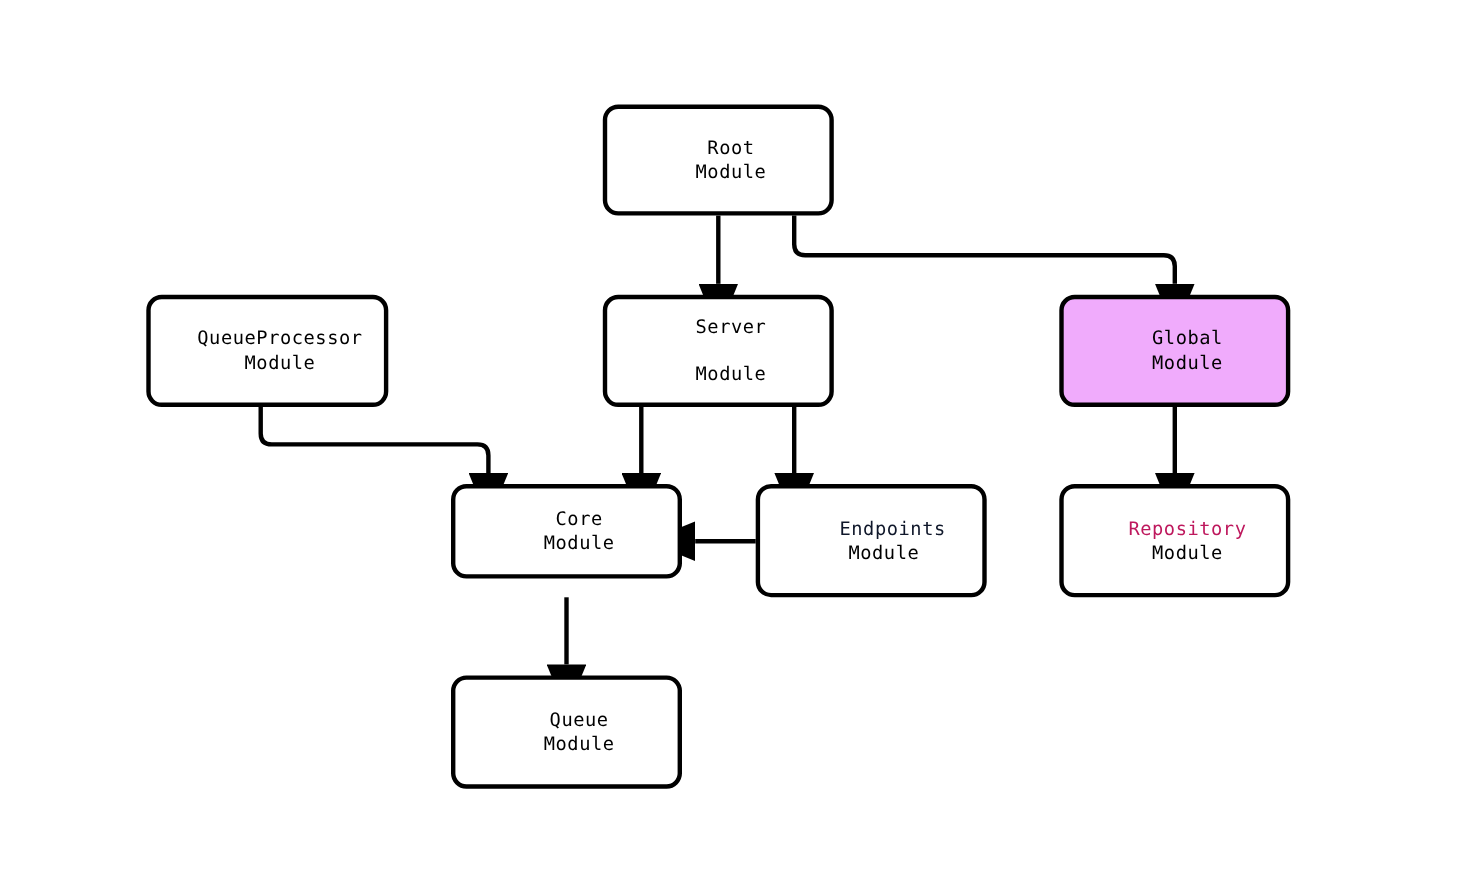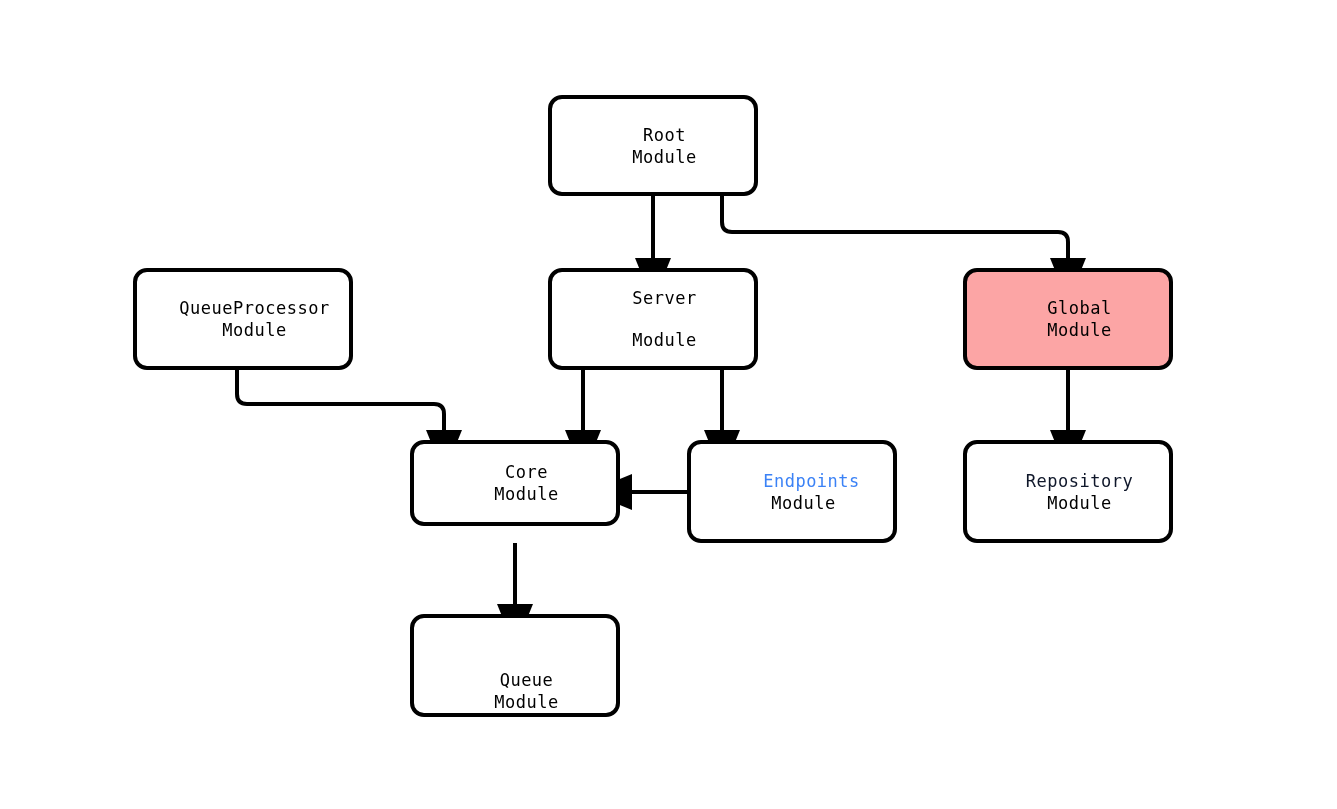--- a/index.html
+++ b/index.html
@@ -87,39 +87,39 @@
     <div class="node" style="left: 133px; top: 268px; width: 220px; height: 102px; border-color: rgb(0, 0, 0); background: rgb(255, 255, 255);">
       <span class="node-line" style="color: rgb(0, 0, 0);">QueueProcessor</span>
       <span class="node-line" style="color: rgb(0, 0, 0);">Module</span>
     </div>
 
     <div class="node" style="left: 548px; top: 268px; width: 210px; height: 102px; border-color: rgb(0, 0, 0); background: rgb(255, 255, 255); gap: 20px;">
       <span class="node-line" style="color: rgb(0, 0, 0);">Server</span>
       <span class="node-line" style="color: rgb(0, 0, 0);">Module</span>
     </div>
 
-    <div class="node" style="left: 963px; top: 268px; width: 210px; height: 102px; border-color: rgb(0, 0, 0); background: #fca5a5;">
+    <div class="node" style="left: 963px; top: 268px; width: 210px; height: 102px; border-color: rgb(0, 0, 0); background: #f0abfc;">
       <span class="node-line" style="color: rgb(0, 0, 0);">Global</span>
       <span class="node-line" style="color: rgb(0, 0, 0);">Module</span>
     </div>
 
     <div class="node" style="left: 410px; top: 440px; width: 210px; height: 86px; border-color: rgb(0, 0, 0); background: rgb(255, 255, 255);">
       <span class="node-line" style="color: rgb(0, 0, 0);">Core</span>
       <span class="node-line" style="color: rgb(0, 0, 0);">Module</span>
     </div>
 
     <div class="node" style="left: 687px; top: 440px; width: 210px; height: 103px; border-color: rgb(0, 0, 0); background: rgb(255, 255, 255);">
-      <span class="node-line" style="color: #3b82f6; margin-left: 16px;">Endpoints</span>
+      <span class="node-line" style="color: #0f172a; margin-left: 16px;">Endpoints</span>
       <span class="node-line" style="color: rgb(0, 0, 0);">Module</span>
     </div>
 
     <div class="node" style="left: 963px; top: 440px; width: 210px; height: 103px; border-color: rgb(0, 0, 0); background: rgb(255, 255, 255);">
-      <span class="node-line" style="color: #0f172a;">Repository</span>
+      <span class="node-line" style="color: #be185d;">Repository</span>
       <span class="node-line" style="color: rgb(0, 0, 0);">Module</span>
     </div>
 
-    <div class="node" style="left: 410px; top: 614px; width: 210px; height: 103px; border-color: rgb(0, 0, 0); background: rgb(255, 255, 255); justify-content: flex-end;">
+    <div class="node" style="left: 410px; top: 614px; width: 210px; height: 103px; border-color: rgb(0, 0, 0); background: rgb(255, 255, 255);">
       <span class="node-line" style="color: rgb(0, 0, 0);">Queue</span>
       <span class="node-line" style="color: rgb(0, 0, 0);">Module</span>
     </div>
 
   </div>
 </div>
 
 </body></html>

